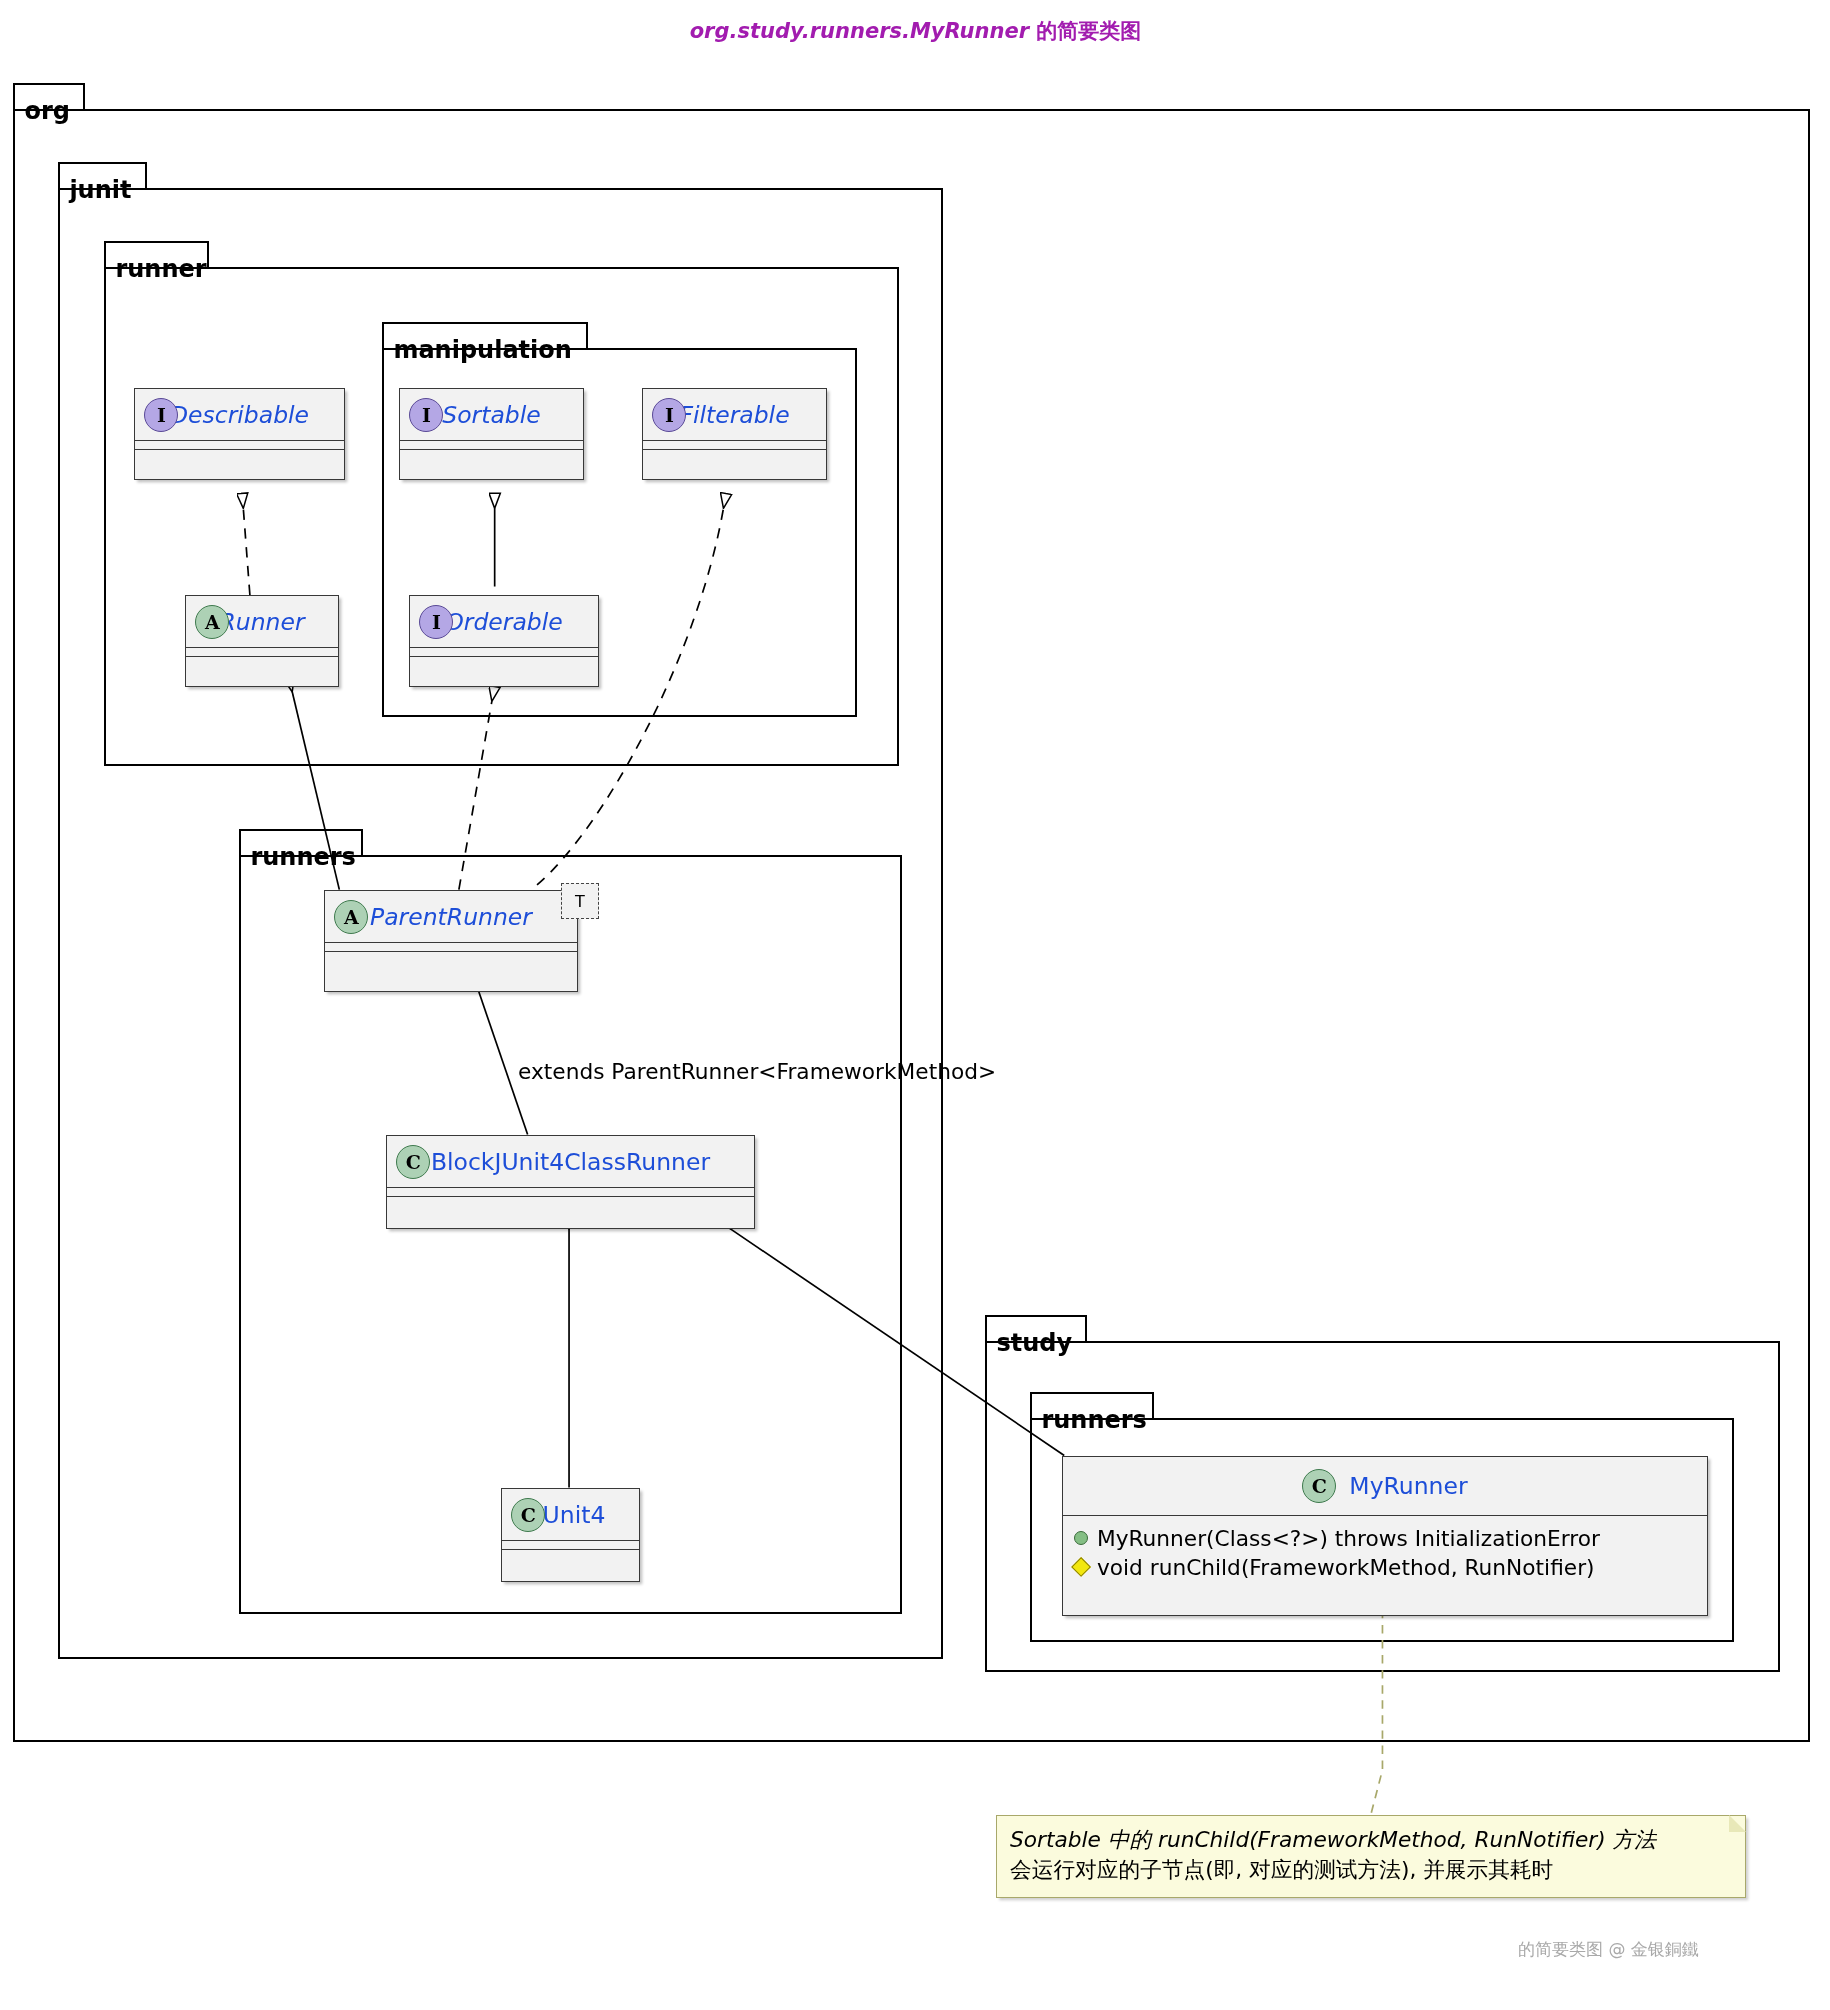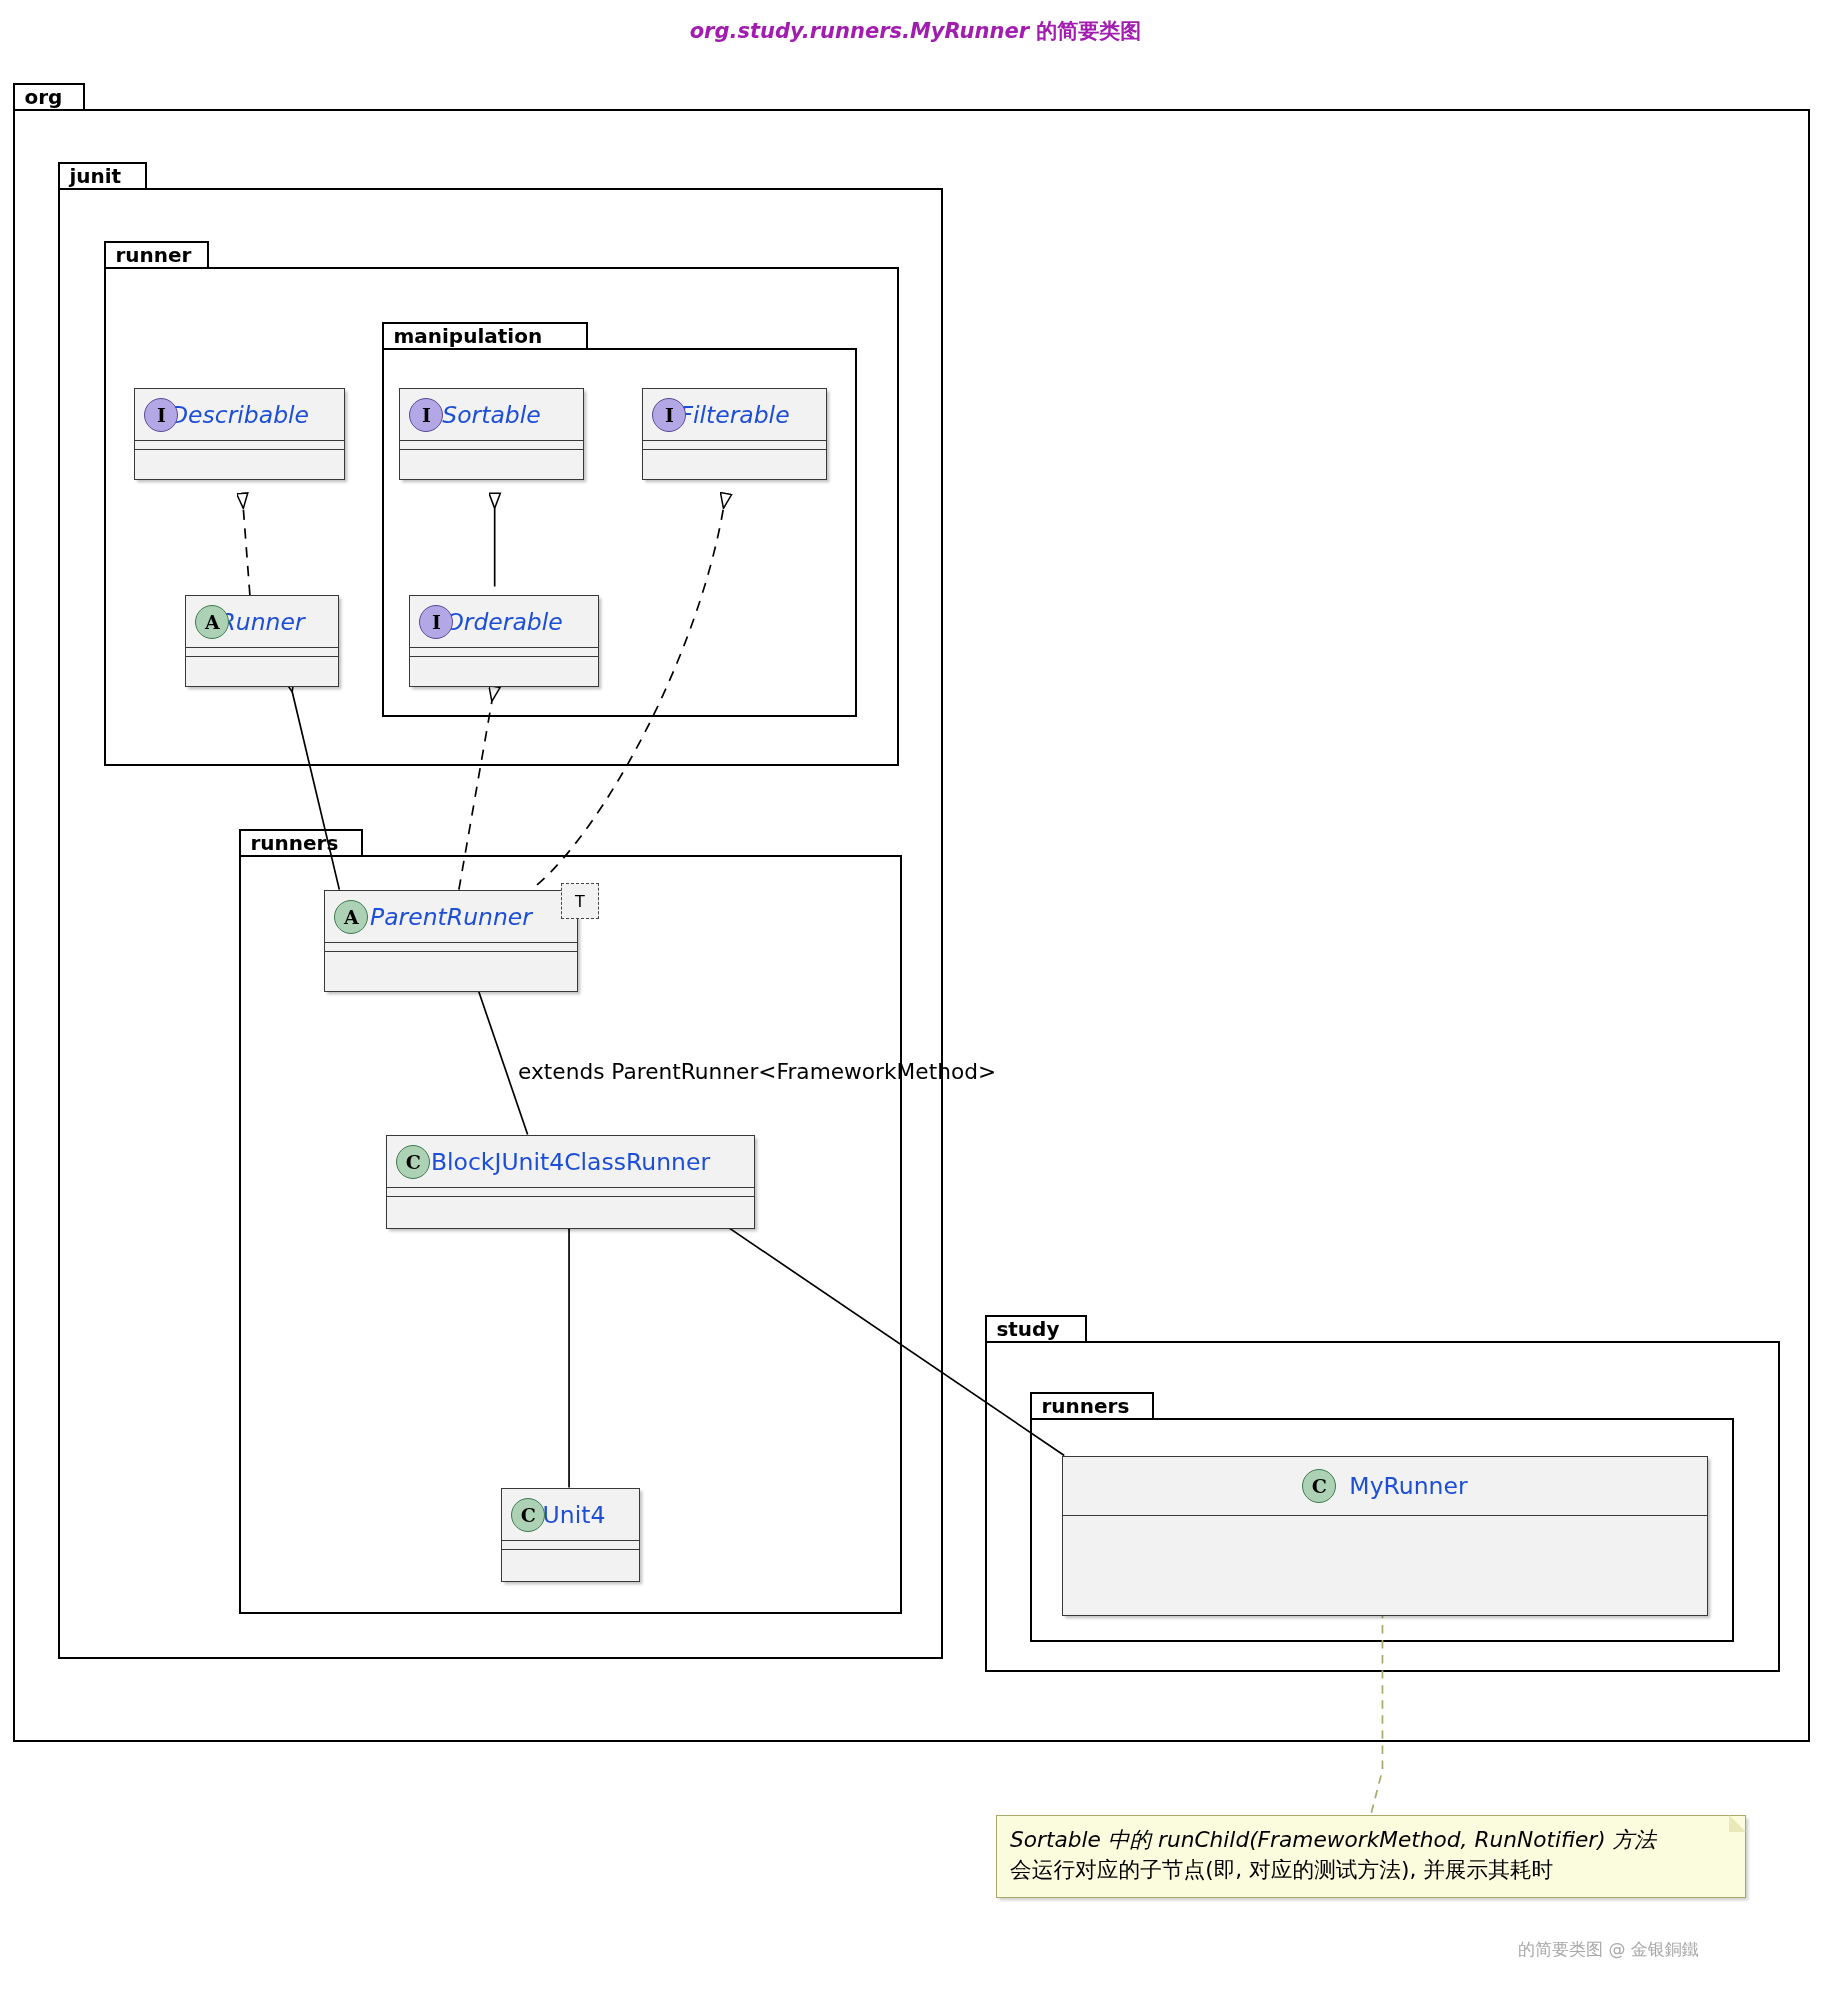--- a/index.html
+++ b/index.html
@@ -4,21 +4,21 @@
 <style>
   html,body{margin:0;padding:0;background:#ffffff;}
   body{width:1831px;height:2010px;position:relative;font-family:"DejaVu Sans","Liberation Sans",sans-serif;}
   #canvas{position:absolute;left:0;top:0;width:1831px;height:2010px;}
   .t{position:absolute;white-space:nowrap;}
   .title{font-size:21px;font-weight:bold;font-style:italic;color:#a21caf;}
   .title .reg{font-style:normal;font-weight:bold;}
   
   .pkg{position:absolute;border:2.1px solid #000;background:transparent;box-sizing:border-box;}
   .pkg-tab{position:absolute;border:2.1px solid #000;border-bottom:none;box-sizing:border-box;background:#fff;}
-  .pkg-tab .lbl{position:absolute;left:9.4px;top:0;font-size:20px;font-weight:bold;color:#000;}
+  .pkg-tab .lbl{position:absolute;left:9.4px;top:12px;font-size:24px;font-weight:bold;color:#000;}
   
   .cls{position:absolute;box-sizing:border-box;border:1.5px solid #383838;background:#f2f2f2;
        box-shadow:2.8px 2.8px 2.8px rgba(0,0,0,0.25);}
   .cls .hdr{position:relative;height:51px;display:flex;align-items:center;justify-content:center;
        border-bottom:1.3px solid #383838;background:#f2f2f2;}
   .cls .hdr .nm{font-size:23.5px;color:#1d4ed8;}
   .cls .sep{height:7.5px;border-bottom:1.3px solid #383838;background:#f2f2f2;}
   .cls .body{background:#f2f2f2;}
   .ital{font-style:italic;}
   .badge{position:absolute;left:9.4px;top:50%;transform:translateY(-50%);
@@ -189,20 +189,30 @@
     </div>
     <div class="sep"></div>
     <div class="body" style="height:28px;"></div>
   </div>
 
   <div class="cls" style="left:1062px;top:1456px;width:646px;height:160px;">
     <div class="hdr" style="height:58px;">
       <span class="badge badge-C" style="left:auto;position:static;margin-right:13px;transform:none;">C</span>
       <span class="nm">MyRunner</span>
     </div>
+    <div class="body" style="padding:7.5px 0 7.5px 0;">
+      <div class="mem">
+        <span class="dot-pub"></span>
+        <span>MyRunner(Class&lt;?&gt;) throws InitializationError</span>
+      </div>
+      <div class="mem">
+        <span class="dia-prot"></span>
+        <span>void runChild(FrameworkMethod, RunNotifier)</span>
+      </div>
+    </div>
   </div>
 
   <div class="note" style="left:996px;top:1815px;width:750px;height:83px;">
     <div class="l1">Sortable 中的 runChild(FrameworkMethod, RunNotifier) 方法</div>
     <div>会运行对应的子节点(即, 对应的测试方法), 并展示其耗时</div>
   </div>
 
   <div style="position:absolute;left:1729px;top:1815px;width:0;height:0;border-left:17px solid #E8E8B8;border-top:17px solid transparent;"></div>
 
   <div class="watermark" style="left:1518px;top:1938px;">的简要类图 @ 金银銅鐵</div>

